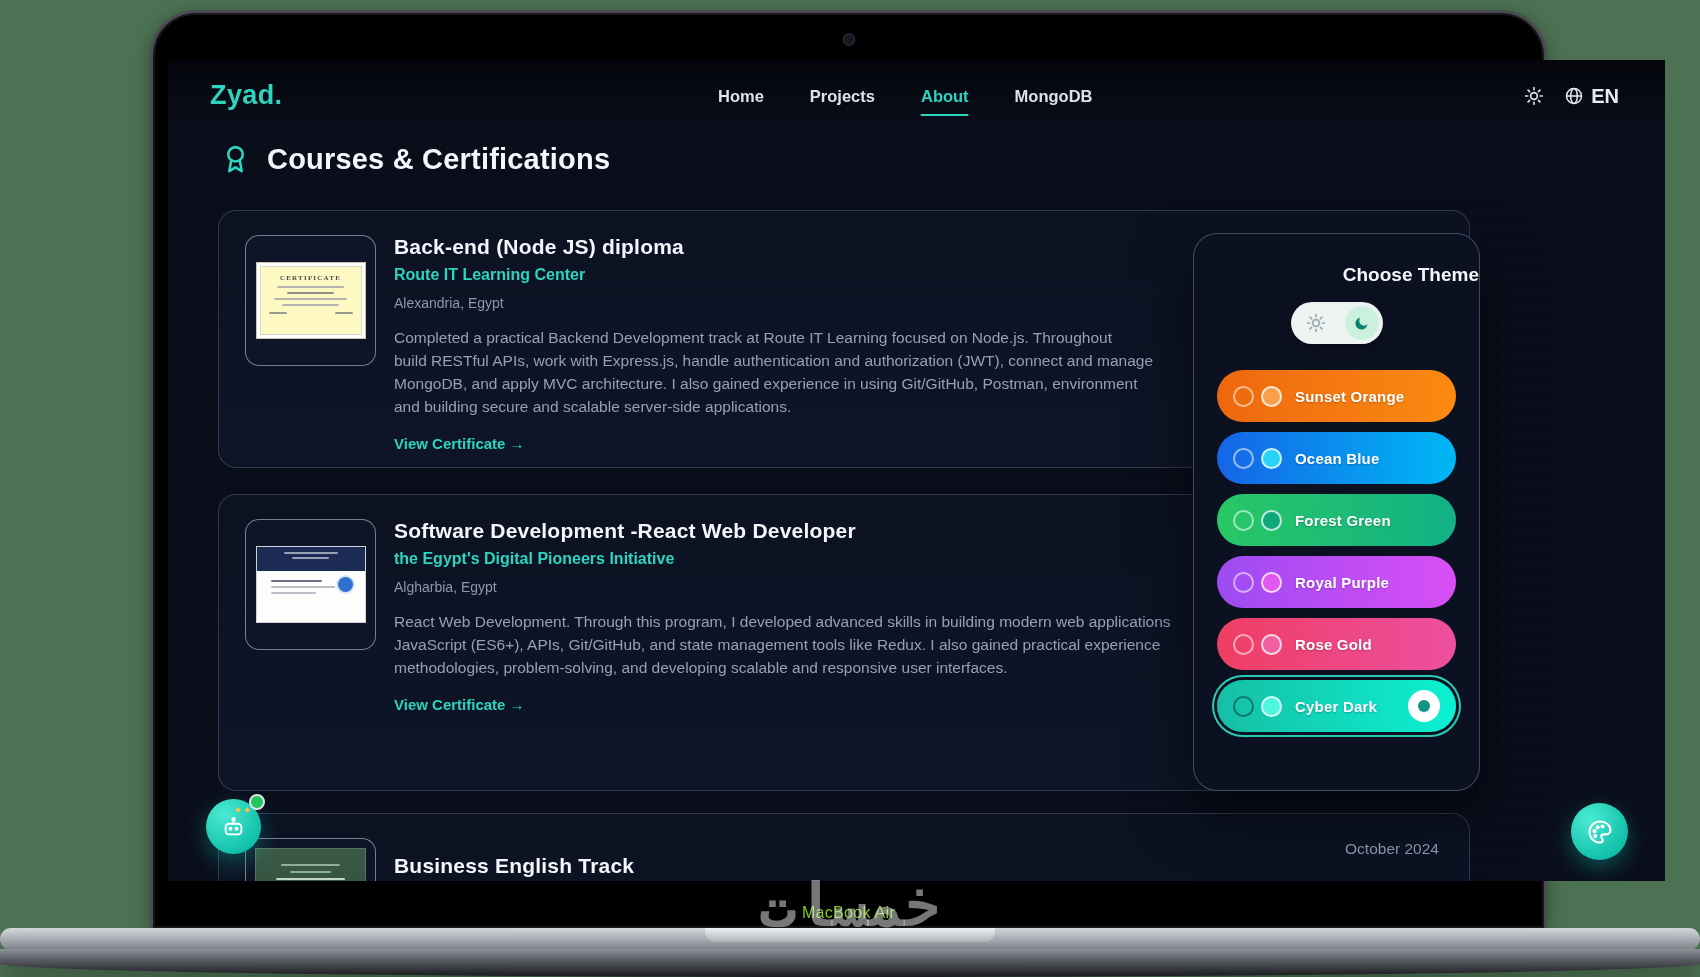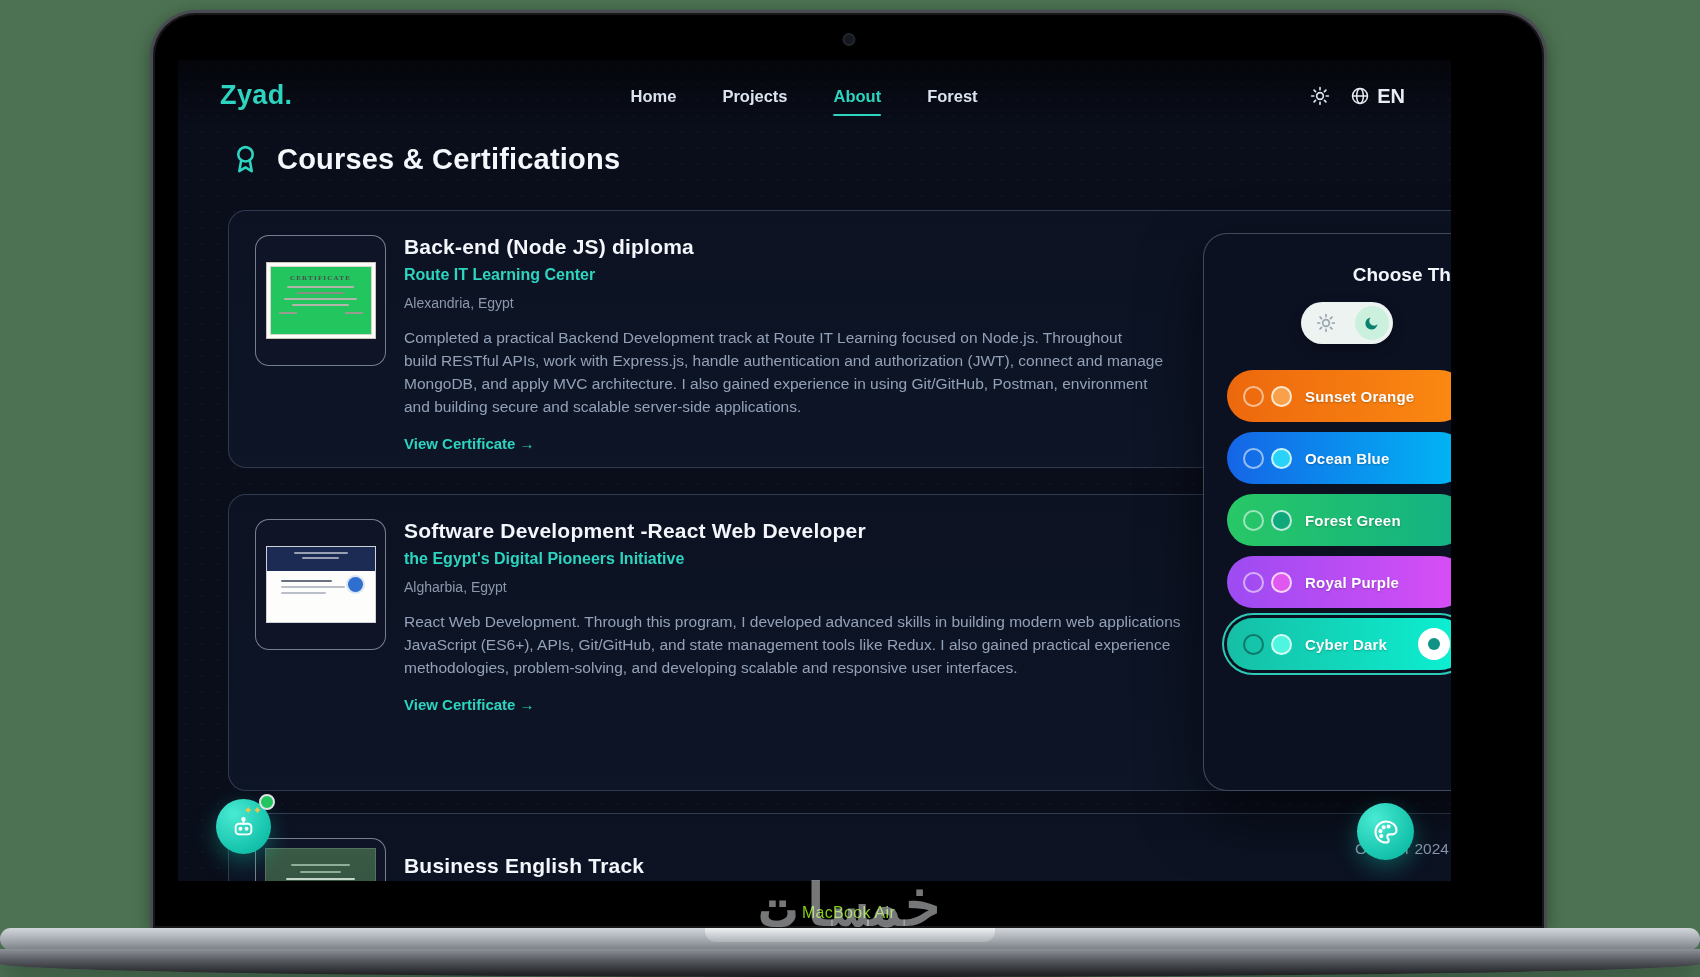--- a/index.html
+++ b/index.html
@@ -21,21 +21,21 @@
     border-radius:0 0 11px 11px; background:linear-gradient(180deg,#eef0f2,#b2b7bd); }
   .base-bottom { position:absolute; left:0; top:949px; width:1700px; height:28px;
     border-radius:0 0 100% 100%/0 0 95% 95%;
     background:linear-gradient(180deg,#8d9299 0%,#585b61 40%,#26282c 85%,#191b1e 100%);
     box-shadow:0 10px 24px rgba(0,0,0,.3); z-index:3; }
   .watermark { position:absolute; left:50%; top:880px; transform:translateX(-50%);
     font-family:Liberation Mono, monospace; font-size:60px; font-weight:700;
     color:rgba(233,238,242,.5); z-index:10; direction:rtl; line-height:1; pointer-events:none; }
 
   
-  .viewport { position:absolute; left:25px; top:47px; width:1273px; height:821px; overflow:hidden;
+  .viewport { position:absolute; left:15px; top:47px; width:1497px; height:821px; overflow:hidden;
     background:#0a0e1b;
     background-image:radial-gradient(rgba(148,163,184,.055) 1px, transparent 1.3px);
     background-size:16px 16px; }
   .viewport::before { content:""; position:absolute; left:0; top:0; right:0; height:70px;
     background:linear-gradient(180deg,rgba(0,0,0,.6),rgba(0,0,0,0)); pointer-events:none; }
 
   
   .nav { position:absolute; left:0; top:0; width:100%; height:72px; z-index:2; }
   .logo { position:absolute; left:42px; top:20px; font-size:27px; font-weight:800;
     color:var(--accent,#2dd4bf); letter-spacing:.4px; cursor:pointer; }
@@ -69,21 +69,21 @@
   .course-title { color:#f3f6fb; font-size:21px; font-weight:800; letter-spacing:.2px; }
   .org { margin-top:7px; color:var(--accent,#2dd4bf); font-size:16px; font-weight:700; }
   .loc { margin-top:11px; color:#8b98ac; font-size:14px; }
   .desc { margin-top:15px; }
   .desc div { color:#93a1b8; font-size:15.5px; line-height:23px; white-space:nowrap; }
   .view-link { display:inline-block; margin-top:17px; color:var(--accent,#2dd4bf);
     font-size:15px; font-weight:700; cursor:pointer; text-decoration:none; }
   .card-date { position:absolute; top:26px; right:30px; color:#8e9cb2; font-size:15.5px; }
 
   
-  .cert1 { width:110px; height:77px; background:#22c55e; border:1px solid #c9c7ba;
+  .cert1 { width:110px; height:77px; background:#fef9c3; border:1px solid #c9c7ba;
     box-shadow:inset 0 0 0 3px #fdfdfa, inset 0 0 0 4px #d9d7c9; padding-top:11px; text-align:center; }
   .cert1 .cert-word { font-family:"Liberation Serif",serif; font-size:7px; letter-spacing:1.2px;
     color:#4c4c4c; font-weight:700; }
   .cline { height:2px; background:#b4b4ac; margin:4px auto 0; border-radius:1px; }
   .cert1 .l1{width:62%;} .cert1 .l2{width:44%; background:#8e8e86;} .cert1 .l3{width:68%;} .cert1 .l4{width:52%;}
   .cert1 .sigrow { display:flex; justify-content:space-between; padding:6px 12px 0; }
   .cert1 .sig { width:18px; height:2px; background:#9a9a90; border-radius:1px; }
   .cert2 { width:110px; height:77px; background:#fdfdfc; border:1px solid #cfd2d8; position:relative; overflow:hidden; }
   .cert2 .band { position:absolute; left:0; top:0; width:100%; height:24px; background:#1c2b54; }
   .cert2 .band i { display:block; height:2px; background:rgba(255,255,255,.55); margin:5px auto 0; width:50%; border-radius:1px; }
@@ -143,21 +143,21 @@
     <div class="camera"></div>
 
     <div class="viewport">
 
       <header class="nav">
         <div class="logo">Zyad.</div>
         <nav class="links">
           <a class="navlink">Home</a>
           <a class="navlink">Projects</a>
           <a class="navlink active">About</a>
-          <a class="navlink">Forest</a>
+          <a class="navlink">MongoDB</a>
         </nav>
         <div class="nav-right">
           <span class="icon-btn">
             <svg viewBox="0 0 24 24" width="20" height="20" fill="none" stroke="currentColor" stroke-width="2" stroke-linecap="round">
               <circle cx="12" cy="12" r="4"></circle>
               <path d="M12 2v2.5M12 19.5V22M2 12h2.5M19.5 12H22M4.9 4.9l1.8 1.8M17.3 17.3l1.8 1.8M19.1 4.9l-1.8 1.8M6.7 17.3l-1.8 1.8"></path>
             </svg>
           </span>
           <span class="icon-btn">
             <svg viewBox="0 0 24 24" width="20" height="20" fill="none" stroke="#e8edf5" stroke-width="1.8">
@@ -279,20 +279,25 @@
           <button class="theme-btn" style="background: linear-gradient(90deg, rgb(40, 199, 102), rgb(18, 177, 133));">
             <span class="sw sw1"></span>
             <span class="sw sw2" style="background: rgb(15, 168, 123);"></span>
             <span class="t-label">Forest Green</span>
           </button>
           <button class="theme-btn" style="background: linear-gradient(90deg, rgb(157, 75, 242), rgb(217, 78, 245));">
             <span class="sw sw1"></span>
             <span class="sw sw2" style="background: rgb(225, 88, 240);"></span>
             <span class="t-label">Royal Purple</span>
           </button>
+          <button class="theme-btn" style="background: linear-gradient(90deg, rgb(238, 62, 99), rgb(237, 79, 160));">
+            <span class="sw sw1"></span>
+            <span class="sw sw2" style="background: rgb(240, 96, 159);"></span>
+            <span class="t-label">Rose Gold</span>
+          </button>
           <button class="theme-btn selected" style="background: linear-gradient(90deg, rgb(22, 191, 165), rgb(12, 241, 211));">
             <span class="sw sw1"></span>
             <span class="sw sw2" style="background: rgb(78, 246, 223);"></span>
             <span class="t-label">Cyber Dark</span>
             <span class="sel-ind">
                 <span class="sel-dot"></span>
               </span>
           </button>
         </div>
       </aside>

